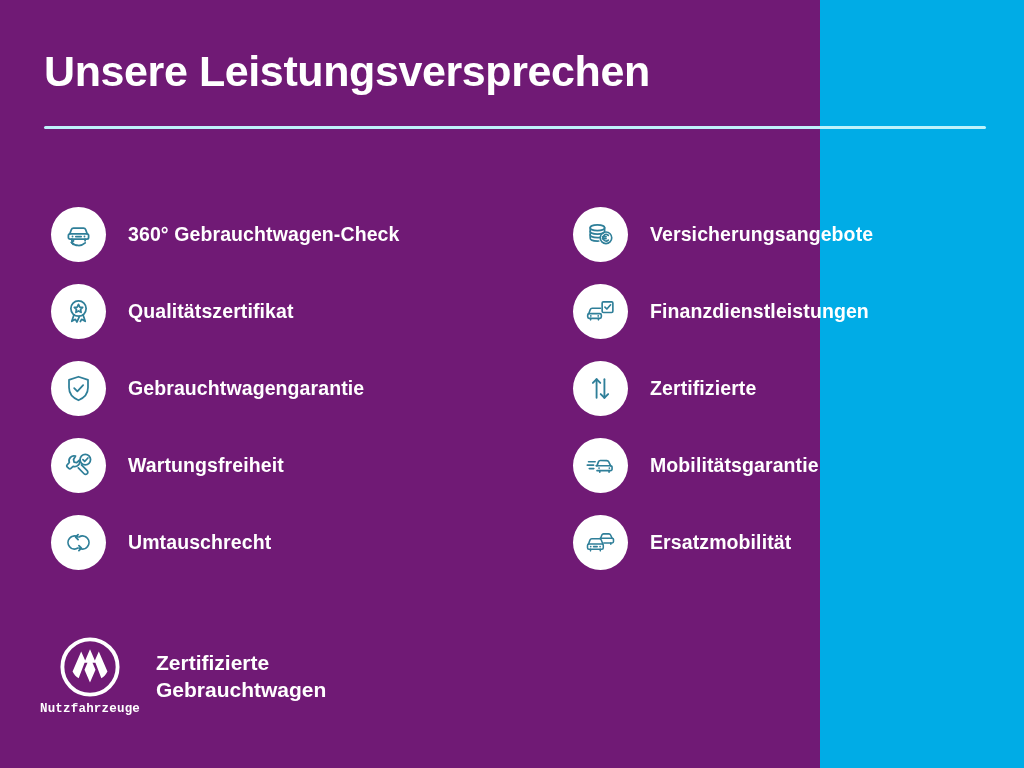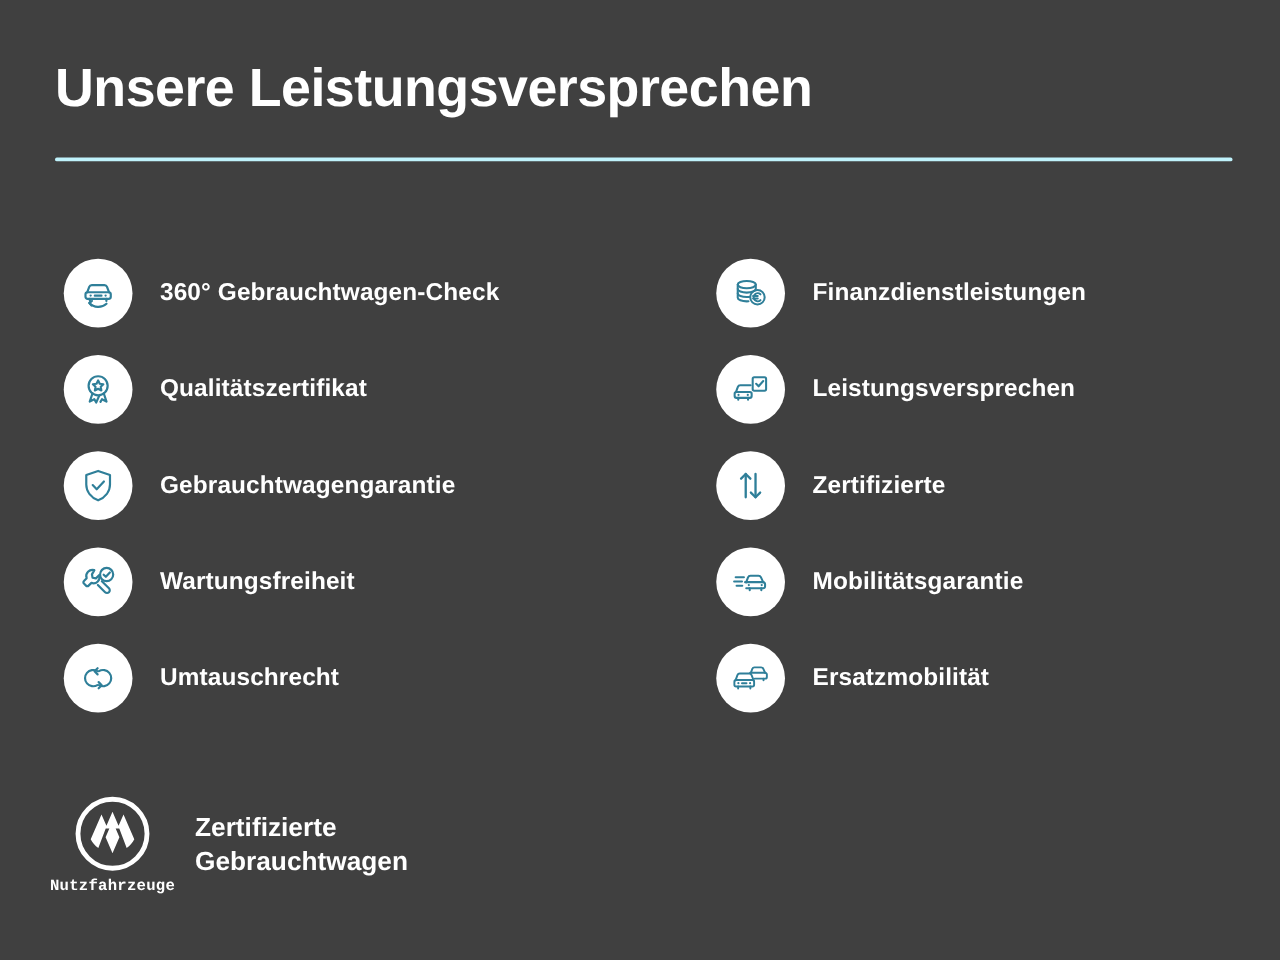--- a/index.html
+++ b/index.html
@@ -9,23 +9,23 @@
   body {
     width: 1024px;
     height: 768px;
     overflow: hidden;
     font-family: "Liberation Sans", sans-serif;
     background: #00ace6;
   }
 
   .slide {
     position: relative;
-    width: 1024px;
+    width: 820px;
     height: 768px;
-    background: #404040;
+    background: #701a75;
     box-sizing: border-box;
   }
 
   
   .header {
     position: absolute;
     left: 44px;
     top: 48px;
     width: 942px;
   }
@@ -213,36 +213,36 @@
           <svg viewBox="0 0 32 32" fill="none" stroke="#2f7f99" stroke-width="1.6" stroke-linecap="round" stroke-linejoin="round">
             <ellipse cx="13" cy="9.4" rx="7" ry="2.8"></ellipse>
             <path d="M6 9.4v3.4c0 1.55 3.13 2.8 7 2.8s7-1.25 7-2.8V9.4"></path>
             <path d="M6 12.8v3.4c0 1.55 3.13 2.8 7 2.8 .9 0 1.76-.07 2.55-.19"></path>
             <path d="M6 16.2v3.4c0 1.55 3.13 2.8 7 2.8 .45 0 .9-.02 1.32-.05"></path>
             <circle cx="21.3" cy="19.2" r="5.6"></circle>
             <path d="M23.6 16.9a3.1 3.1 0 1 0 0 4.6"></path>
             <path d="M17.9 18.3h3.6M17.9 20.1h3.6"></path>
           </svg>
         </span>
-        <span class="benefit-label">Finanzdienstleistungen</span>
+        <span class="benefit-label">Versicherungsangebote</span>
       </div>
 
       <div class="benefit-item">
         <span class="benefit-icon">
           <svg viewBox="0 0 32 32" fill="none" stroke="#2f7f99" stroke-width="1.6" stroke-linecap="round" stroke-linejoin="round">
             <path d="M4.6 18.2l1.5-4.1a2 2 0 0 1 1.85-1.3H16"></path>
             <rect x="3.6" y="18" width="13.2" height="4.6" rx="1.4"></rect>
             <path d="M6.4 22.6v1.5M14 22.6v1.5"></path>
             <circle cx="6.6" cy="20.3" r="0.85" fill="#2f7f99" stroke="none"></circle>
             <circle cx="13.8" cy="20.3" r="0.85" fill="#2f7f99" stroke="none"></circle>
             <rect x="17.6" y="6.6" width="10.4" height="10.4" rx="1.2"></rect>
             <path d="M20.3 11.7l1.9 1.9 3.6-4.1"></path>
           </svg>
         </span>
-        <span class="benefit-label">Leistungsversprechen</span>
+        <span class="benefit-label">Finanzdienstleistungen</span>
       </div>
 
       <div class="benefit-item">
         <span class="benefit-icon">
           <svg viewBox="0 0 32 32" fill="none" stroke="#2f7f99" stroke-width="1.8" stroke-linecap="round" stroke-linejoin="round">
             <path d="M12.2 25V7"></path>
             <path d="M8.6 10.6l3.6-3.6 3.6 3.6"></path>
             <path d="M19.8 7v18"></path>
             <path d="M16.2 21.4l3.6 3.6 3.6-3.6"></path>
           </svg>

